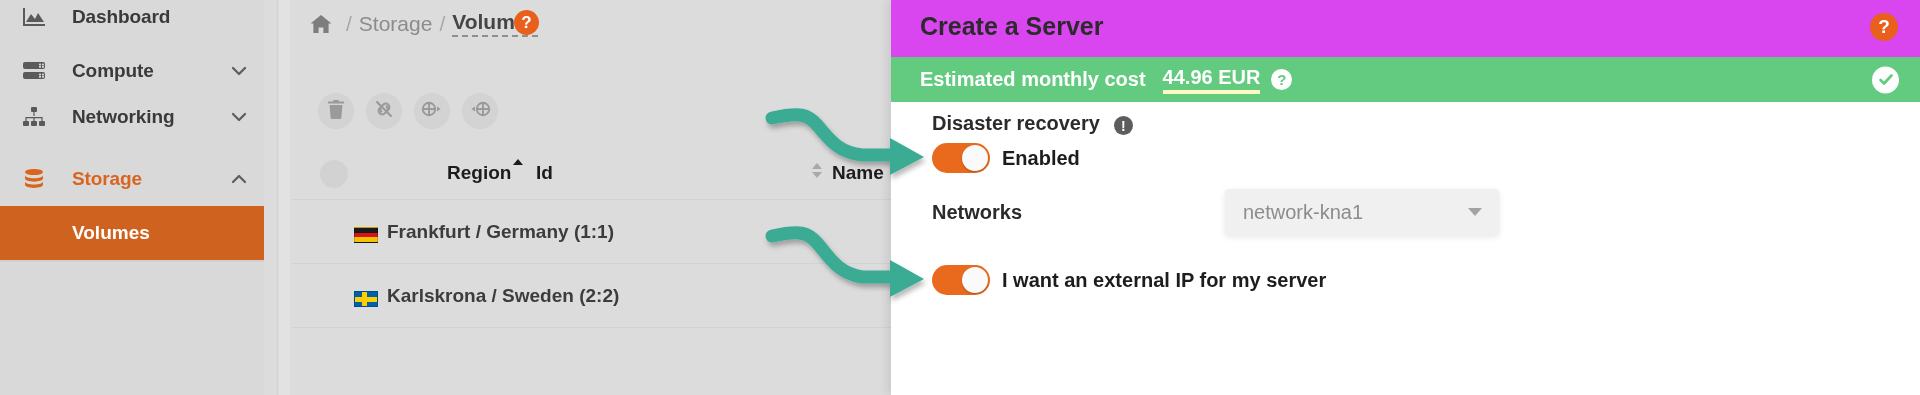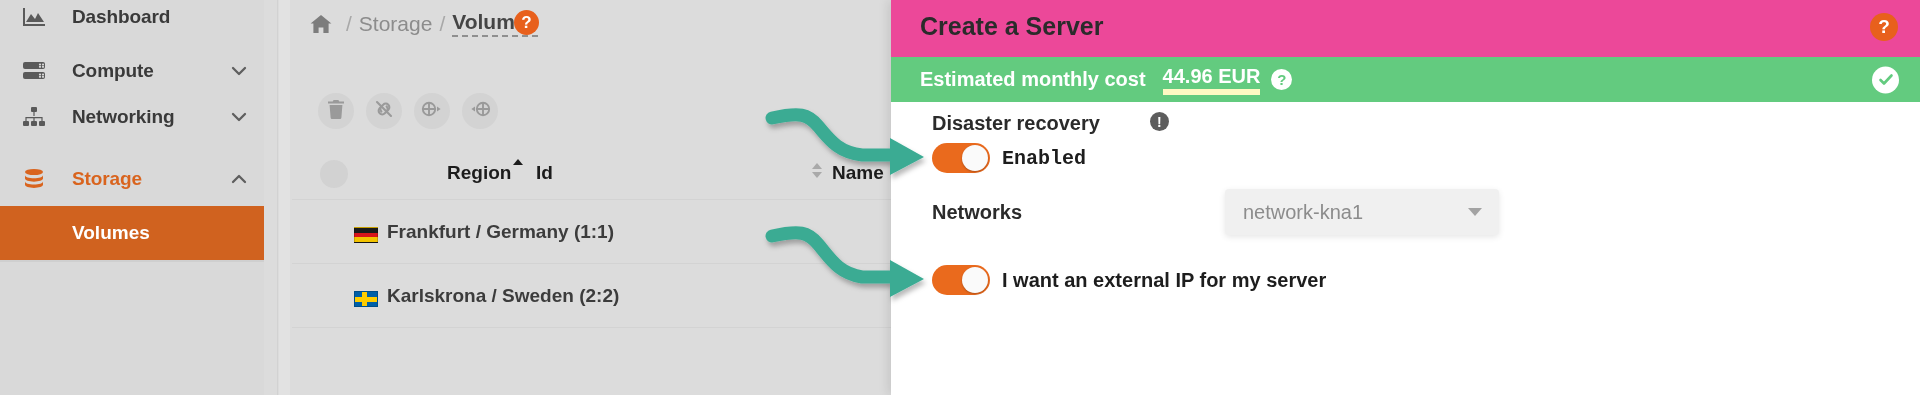--- a/index.html
+++ b/index.html
@@ -191,21 +191,21 @@
   
   .panel {
     position: absolute; left: 891px; top: 0;
     width: 1029px; height: 395px;
     background: #ffffff;
     box-shadow: -3px 0 10px rgba(0,0,0,.10);
   }
   .panel-head {
     position: absolute; left: 0; top: 0;
     width: 1029px; height: 62px;
-    background: #ec4899;
+    background: #d946ef;
     text-align: right;
   }
   .panel-title {
     position: absolute; left: 29px; top: 12px;
     font-size: 25px; font-weight: bold; color: #2b2b2b;
   }
   .panel-help {
     position: absolute; right: 22px; top: 13px;
     width: 28px; height: 28px; border-radius: 50%;
     background: #e8601c; color: #fff;
@@ -216,41 +216,41 @@
     position: absolute; left: 0; top: 57px;
     width: 1029px; height: 45px;
     background: #63cb7f;
     display: flex; align-items: center;
   }
   .cost-label {
     margin-left: 29px; font-size: 20px; font-weight: bold; color: #ffffff;
   }
   .cost-value {
     margin-left: 17px; font-size: 20px; font-weight: bold; color: #ffffff;
-    border-bottom: 6px solid #fef9c3; padding-bottom: 1px;
+    border-bottom: 4px solid #fef9c3; padding-bottom: 1px;
   }
   .cost-help {
     margin-left: 11px; width: 21px; height: 21px; border-radius: 50%;
     background: #ffffff; color: #63cb7f;
     display: flex; align-items: center; justify-content: center;
     font-size: 15px; font-weight: bold;
   }
   .cost-check {
     position: absolute; right: 21px; top: 50%;
     transform: translateY(-50%);
     width: 27px; height: 27px; border-radius: 50%;
     background: #ffffff;
     display: flex; align-items: center; justify-content: center;
   }
   .cost-check svg { color: #63cb7f; }
 
   .field-label {
     position: absolute;
     font-size: 20px; font-weight: bold; color: #2b2b2b;
-    display: flex; align-items: flex-start; gap: 36px;
+    display: flex; align-items: flex-end;
   }
   .info-dot {
     margin-left: 14px;
     width: 19px; height: 19px; border-radius: 50%;
     background: #5d5d5d; color: #fff;
     display: inline-flex; align-items: center; justify-content: center;
     font-size: 14px; font-weight: bold; line-height: 1;
   }
   .toggle {
     position: absolute;
@@ -487,21 +487,21 @@
     </div>
 
     <div class="field-label" style="left:41px; top:112px;">
       <span>Disaster recovery</span>
       <span class="info-dot">!</span>
     </div>
 
     <div class="toggle" style="left:41px; top:143px;">
       <span class="knob"></span>
     </div>
-    <div class="toggle-text" style="left:111px; top:147px;font-family:Liberation Mono, monospace;">Enabled</div>
+    <div class="toggle-text" style="left:111px; top:147px;">Enabled</div>
 
     <div class="field-label" style="left:41px; top:201px;">
       <span>Networks</span>
     </div>
     <div class="select" style="left:334px; top:189px;">
       <span class="sel-val">network-kna1</span>
       <span class="caret"></span>
     </div>
 
     <div class="toggle" style="left:41px; top:265px;">

